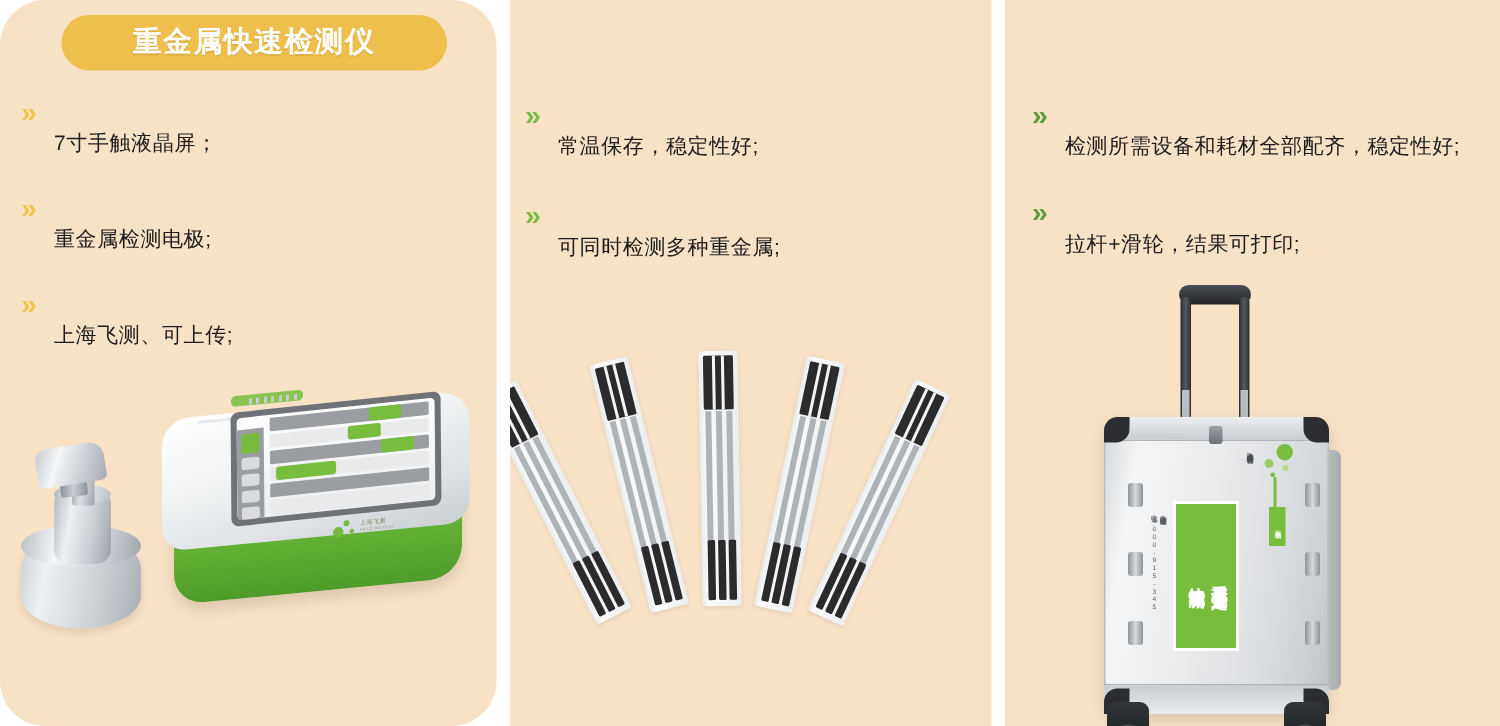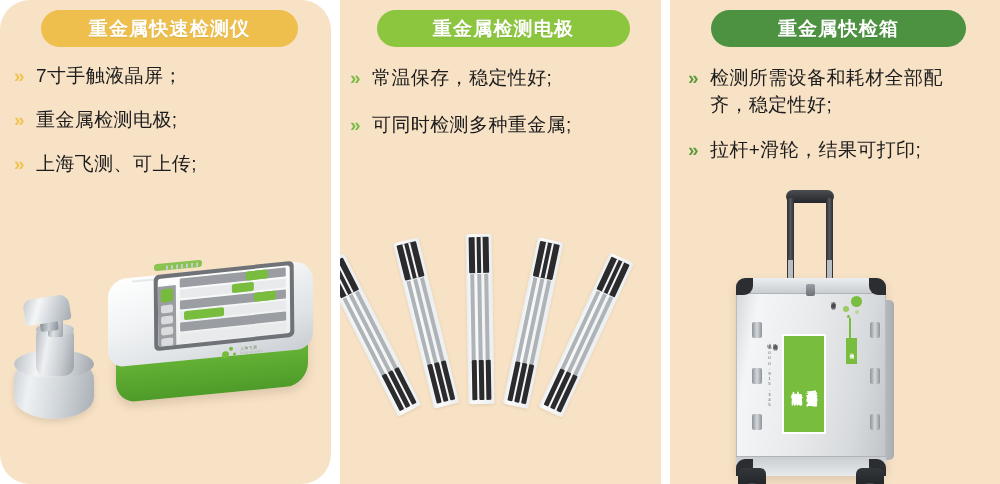--- a/index.html
+++ b/index.html
@@ -68,24 +68,25 @@
     line-height:27px;
     font-weight:bold;
     text-align:left;
     user-select:none;
   }
   .p1 .chev{color:#EFC44F;}
   .p2 .chev{color:#79BB44;}
   .p3 .chev{color:#5F9A3F;}
   .btext{
     flex:1 1 auto;
-    font-size:19px;
+    font-size:14px;
     line-height:27px;
     color:#1c1c1c;
     letter-spacing:.4px;
+    margin-top:20px;
   }
   .p3 .bullets{left:18px;right:26px;top:64px;}
   .p3 .bullet{margin-bottom:18px;}
   .p2 .bullets{left:10px;top:64px;}
   .p2 .bullet{margin-bottom:20px;}
 
   
   .art1{position:absolute;left:0;top:0;width:331px;height:484px;}
 
   .stand{position:absolute;left:10px;top:295px;width:90px;height:140px;}
@@ -412,23 +413,20 @@
         </div>
       </div>
 
     </div>
   </section>
 
   <div class="gap"></div>
 
   <section class="panel p2">
 
-    <div class="pill">
-      <span>重金属检测电极</span>
-    </div>
 
     <div class="bullets">
       <div class="bullet">
         <div class="chev">»</div>
         <div class="btext">常温保存，稳定性好;</div>
       </div>
       <div class="bullet">
         <div class="chev">»</div>
         <div class="btext">可同时检测多种重金属;</div>
       </div>
@@ -496,23 +494,20 @@
         <div class="cnt" style="left:18px;"></div>
       </div>
 
     </div>
   </section>
 
   <div class="gap"></div>
 
   <section class="panel p3">
 
-    <div class="pill">
-      <span>重金属快检箱</span>
-    </div>
 
     <div class="bullets">
       <div class="bullet">
         <div class="chev">»</div>
         <div class="btext">检测所需设备和耗材全部配齐，稳定性好;</div>
       </div>
       <div class="bullet">
         <div class="chev">»</div>
         <div class="btext">拉杆+滑轮，结果可打印;</div>
       </div>

